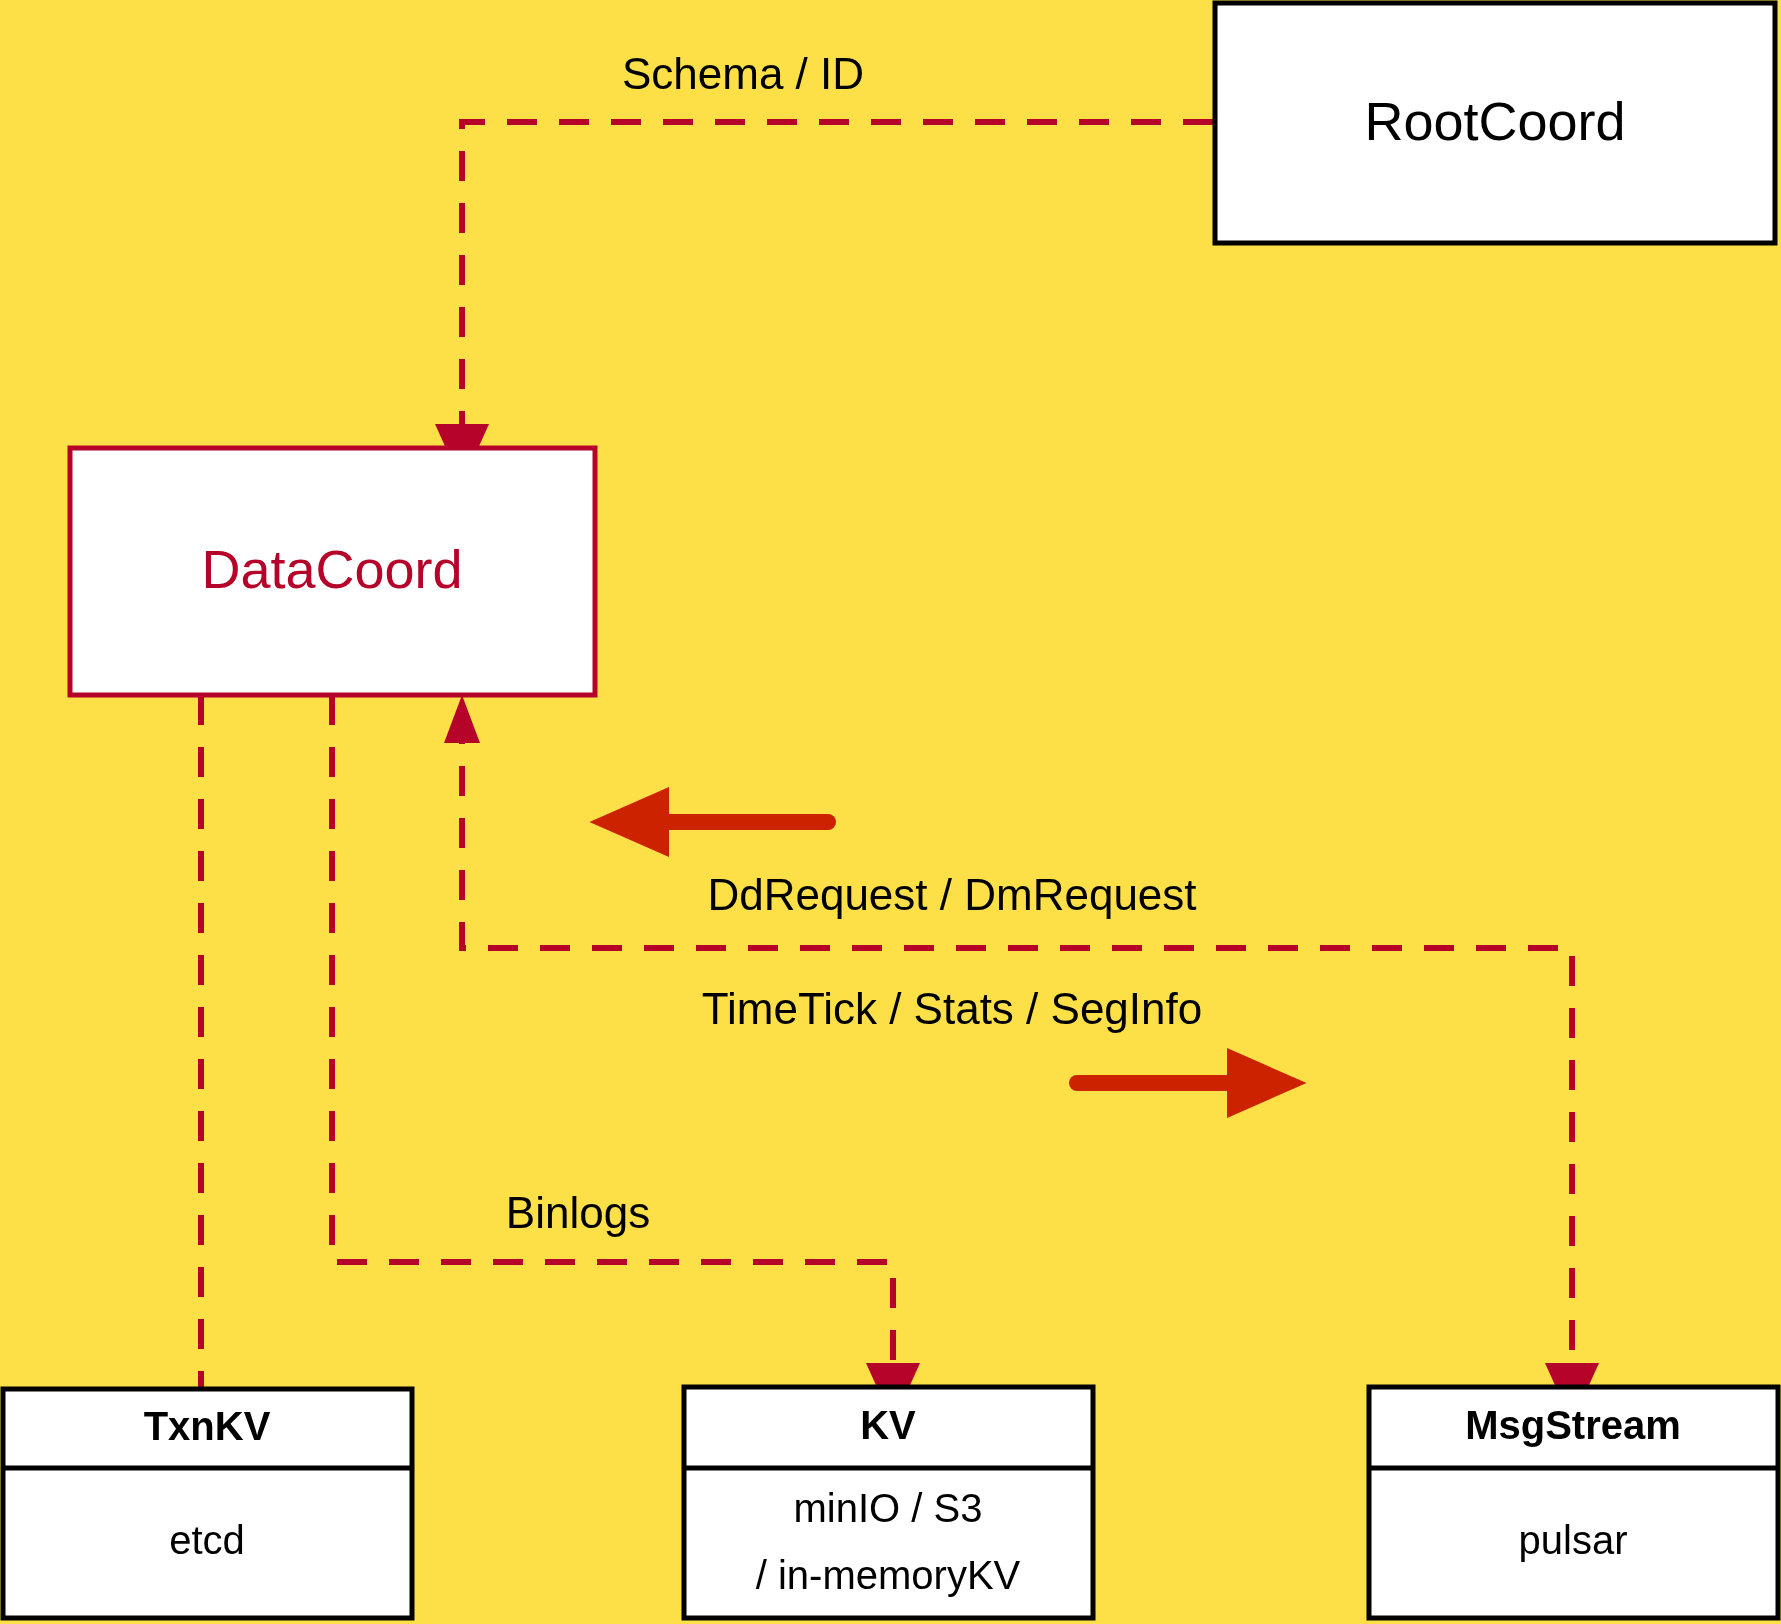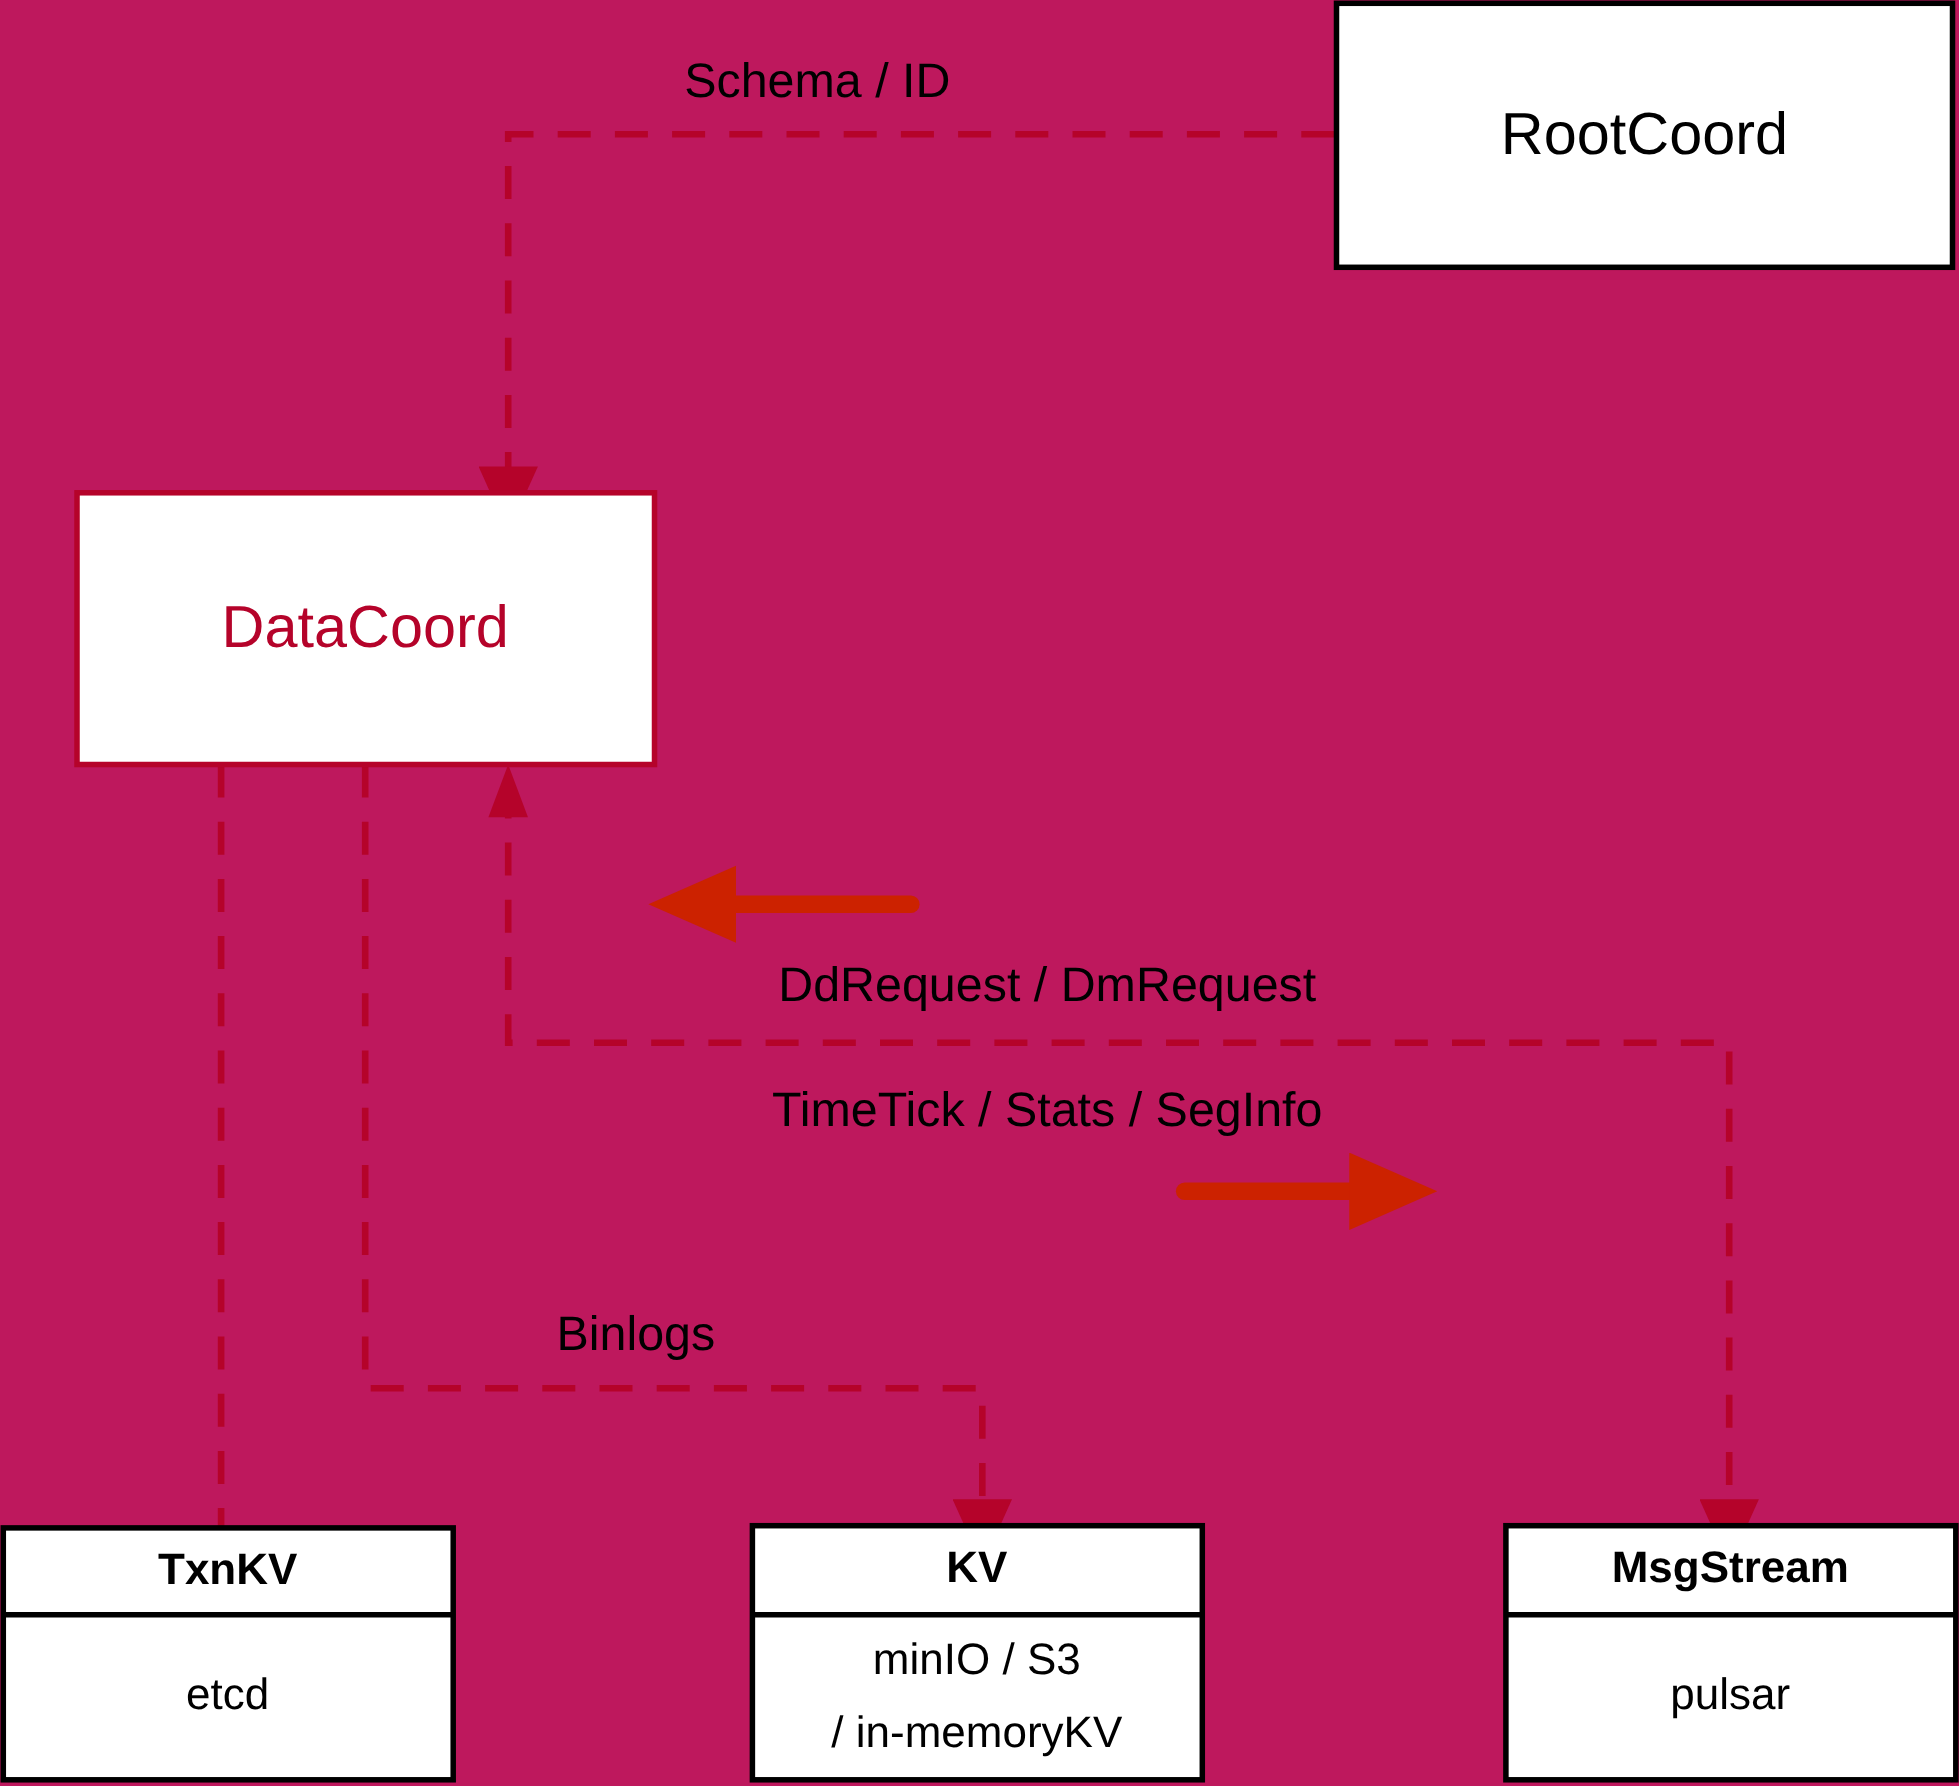--- a/index.html
+++ b/index.html
@@ -8,21 +8,21 @@
     padding: 0;
     background: #ffffff;
   }
   body {
     font-family: "Liberation Sans", sans-serif;
   }
   #canvas {
     position: relative;
     width: 1781px;
     height: 1624px;
-    background: #be185d;
+    background: #fde047;
     overflow: hidden;
   }
   #diagram-svg {
     position: absolute;
     top: 0;
     left: 0;
     width: 1781px;
     height: 1624px;
   }
   .box-label {

